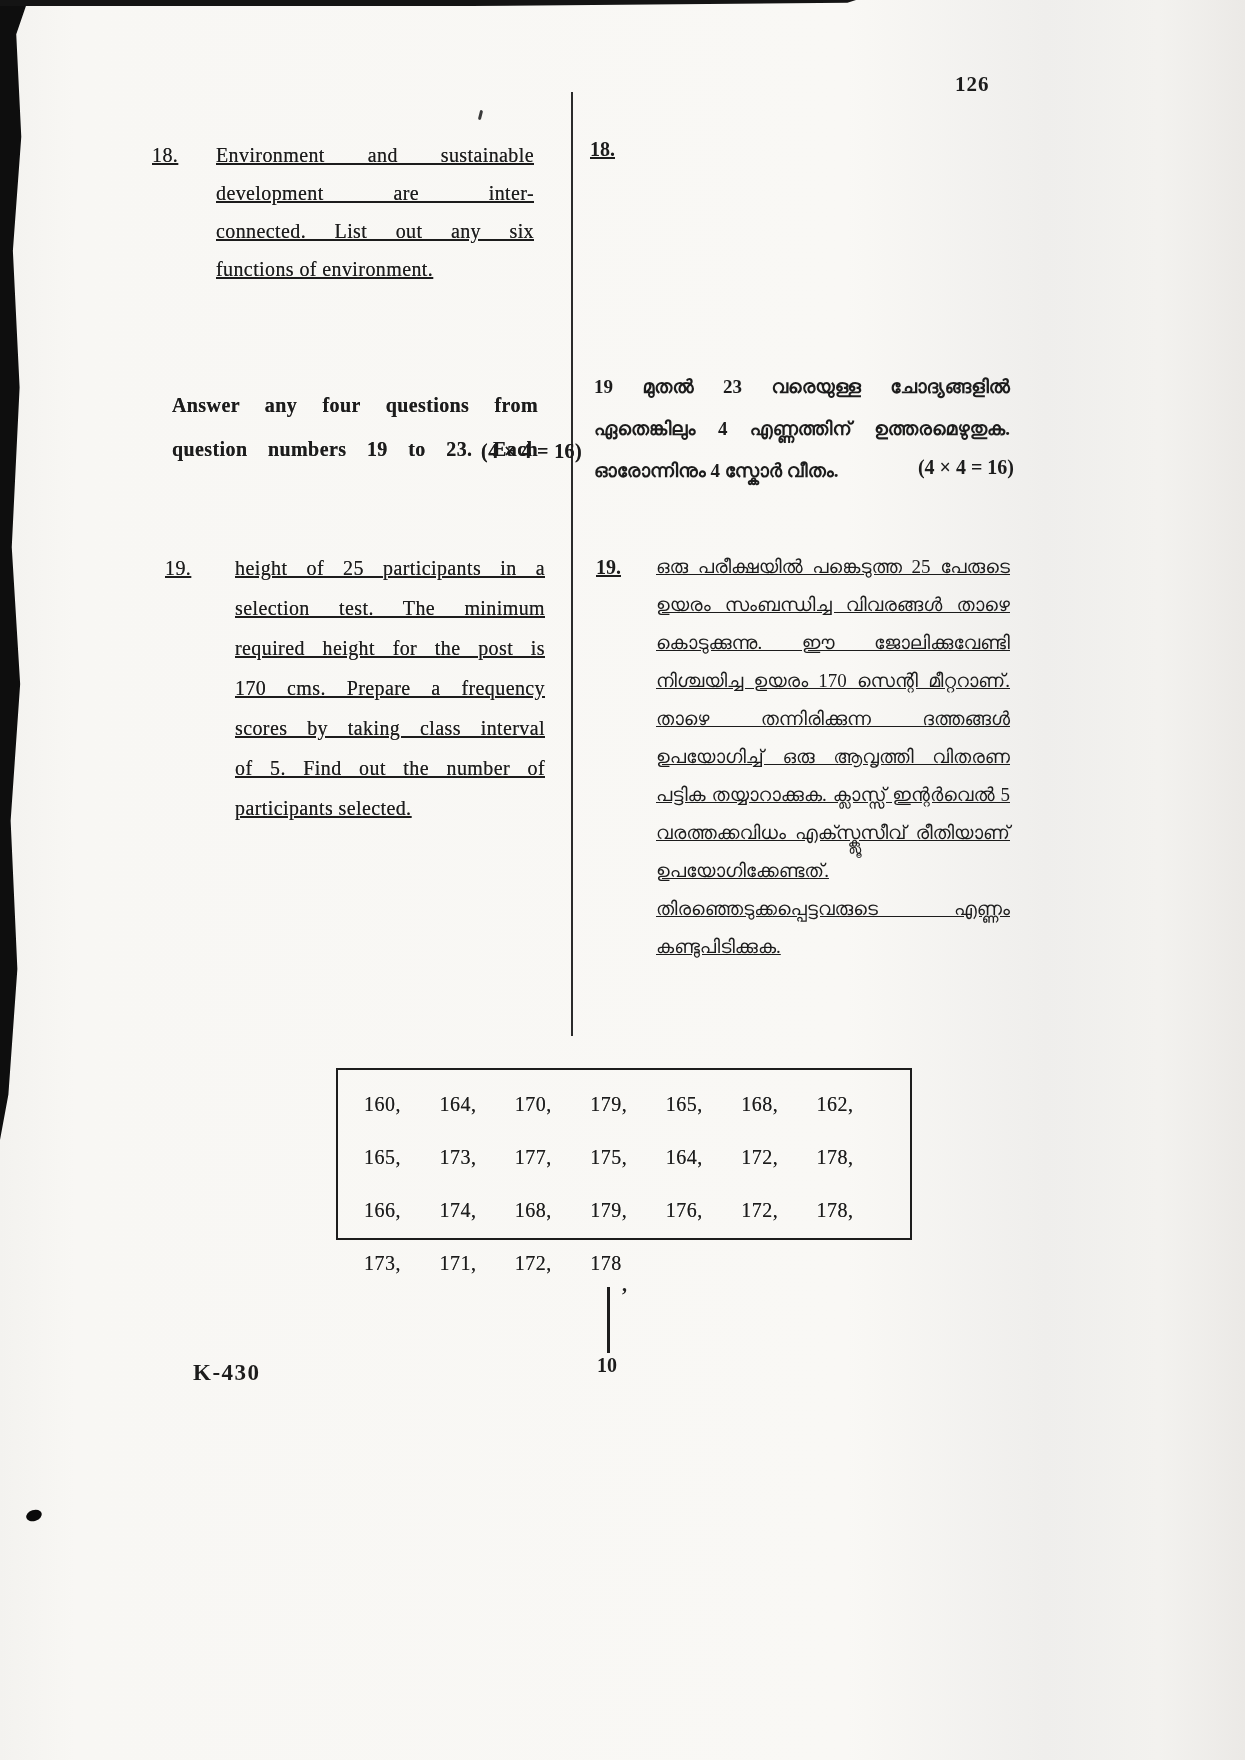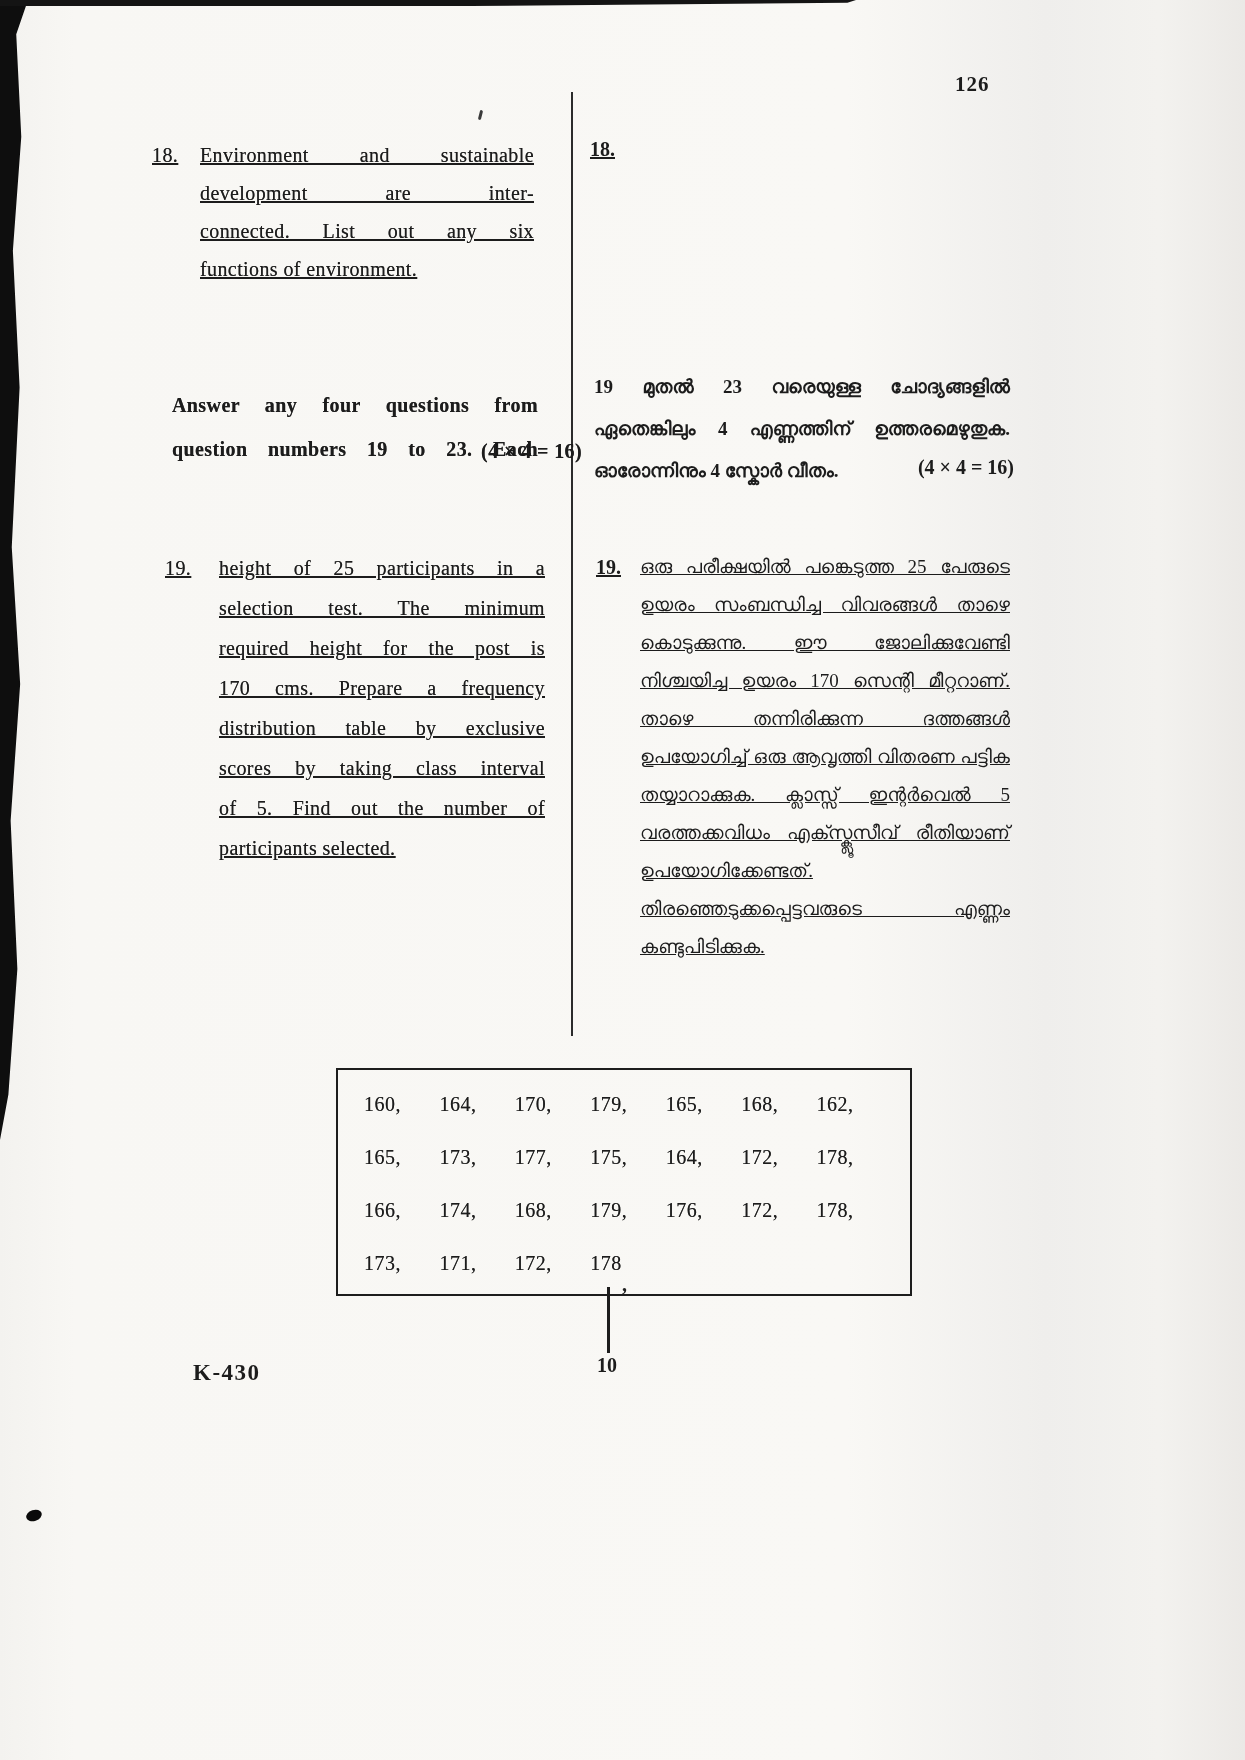--- a/index.html
+++ b/index.html
@@ -53,21 +53,21 @@
     position: absolute; left: 193px; top: 1360px;
     font-size: 23px; letter-spacing: 1.5px; font-weight: bold; font-family: Liberation Serif, serif;
   }
   .footer-page {
     position: absolute; left: 597px; top: 1354px;
     font-size: 20px; font-weight: bold;
   }
   
   .qblock { position: absolute; display: flex; text-decoration: underline; }
   .qnum { flex: 0 0 auto; font-size: 20px; }
-  .qtext { flex: 1 1 auto; min-width: 0; }
+  .qtext { flex: 1 1 auto; min-width: 0; margin-left: 16px; }
   .eng { text-shadow: 0 0 0.5px rgba(0,0,0,0.65); letter-spacing: 0.4px; }
   .jline {
     font-size: 20px;
     text-align: justify;
     text-align-last: justify;
     white-space: nowrap;
   }
   .jline.last { text-align-last: left; }
 
   .q18-left { left: 152px; top: 136px; width: 382px; }
@@ -103,21 +103,21 @@
     position: absolute; right: 0; bottom: 4px; font-size: 20px; font-weight: bold;
     white-space: nowrap; background: transparent;
   }
 
   .q19-right { left: 596px; top: 548px; width: 414px; }
   .q19-right .qnum { width: 44px; font-weight: bold; line-height: 38px; }
   .q19-right .qtext { line-height: 38px; }
 
   
   .data-box {
-    position: absolute; left: 336px; top: 1068px; width: 576px; height: 228px;
+    position: absolute; left: 336px; top: 1068px; width: 576px; height: 172px;
     border: 2.5px solid #1d1d1d; box-sizing: border-box;
     padding: 8px 18px 4px 26px;
     display: grid;
     grid-template-columns: repeat(7, 1fr);
     grid-auto-rows: 53px;
     align-items: center;
     font-size: 20px;
     letter-spacing: 0.5px;
   }
   .cell { text-shadow: 0 0 0.4px rgba(0,0,0,0.6); }
@@ -154,21 +154,20 @@
     <div class="marks">(4 × 4 = 16)</div>
   </section>
 
   <section class="qblock q19-left eng">
     <div class="qnum">19.</div>
     <div class="qtext">
       <div class="jline">height of 25 participants in a</div>
       <div class="jline">selection test. The minimum</div>
       <div class="jline">required height for the post is</div>
       <div class="jline">170 cms. Prepare a frequency</div>
-      <div class="jline">distribution table by exclusive</div>
       <div class="jline">scores by taking class interval</div>
       <div class="jline">of 5. Find out the number of</div>
       <div class="jline last">participants selected.</div>
     </div>
   </section>
 
   <section class="qblock q18-right mal">
     <div class="qnum">18.</div>
   </section>
 

